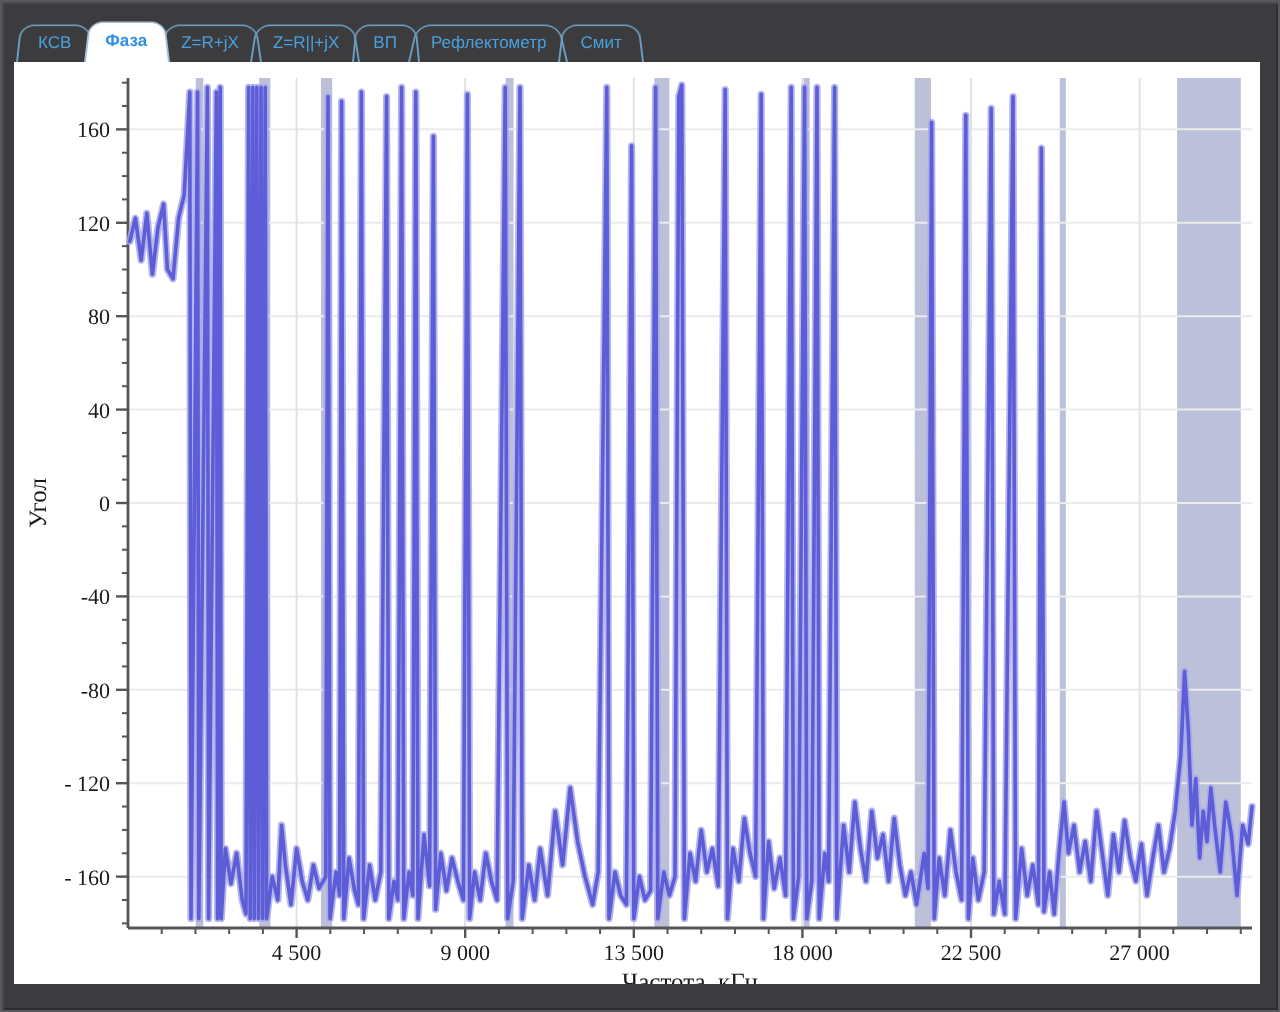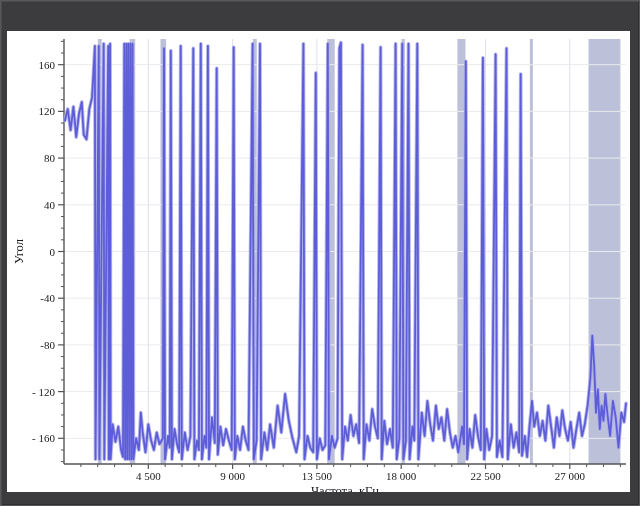--- a/index.html
+++ b/index.html
@@ -26,20 +26,43 @@
   
   .panel{position:absolute;left:6px;top:30px;width:623px;height:461px;
          background:#ffffff;}
   svg text{font-family:"Liberation Serif",serif;}
 </style>
 </head>
 <body>
 
 <div class="window">
 
+  <div class="tabbar">
+    <div class="tab">
+      <span class="lbl">КСВ</span>
+      </div>
+    <div class="tab selected">
+      <span class="lbl">Фаза</span>
+      </div>
+    <div class="tab">
+      <span class="lbl">Z=R+jX</span>
+      </div>
+    <div class="tab">
+      <span class="lbl">Z=R||+jX</span>
+      </div>
+    <div class="tab">
+      <span class="lbl">ВП</span>
+      </div>
+    <div class="tab">
+      <span class="lbl">Рефлектометр</span>
+      </div>
+    <div class="tab">
+      <span class="lbl">Смит</span>
+      </div>
+  </div>
 
   <div class="panel">
     <svg id="chart" width="623" height="461" viewBox="0 0 623 461">
         <rect x="90.90733333333333" y="8" width="3.7466666666666697" height="425" fill="#b6b9d5" fill-opacity="0.9"></rect>
         <rect x="122.56666666666666" y="8" width="5.6200000000000045" height="425" fill="#b6b9d5" fill-opacity="0.9"></rect>
         <rect x="153.47666666666666" y="8" width="5.6200000000000045" height="425" fill="#b6b9d5" fill-opacity="0.9"></rect>
         <rect x="245.83200000000002" y="8" width="3.9339999999999975" height="425" fill="#b6b9d5" fill-opacity="0.9"></rect>
         <rect x="320.2033333333333" y="8" width="7.493333333333339" height="425" fill="#b6b9d5" fill-opacity="0.9"></rect>
         <rect x="394.85433333333333" y="8" width="3" height="425" fill="#b6b9d5" fill-opacity="0.9"></rect>
         <rect x="450.4" y="8" width="8.055333333333408" height="425" fill="#b6b9d5" fill-opacity="0.9"></rect>

